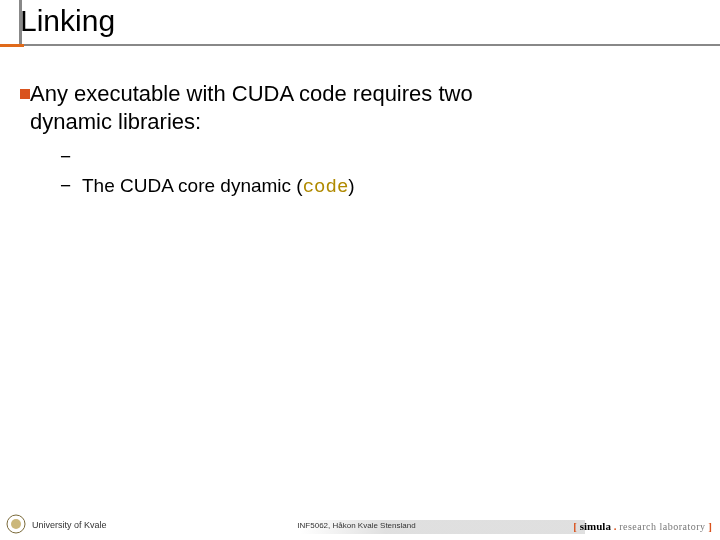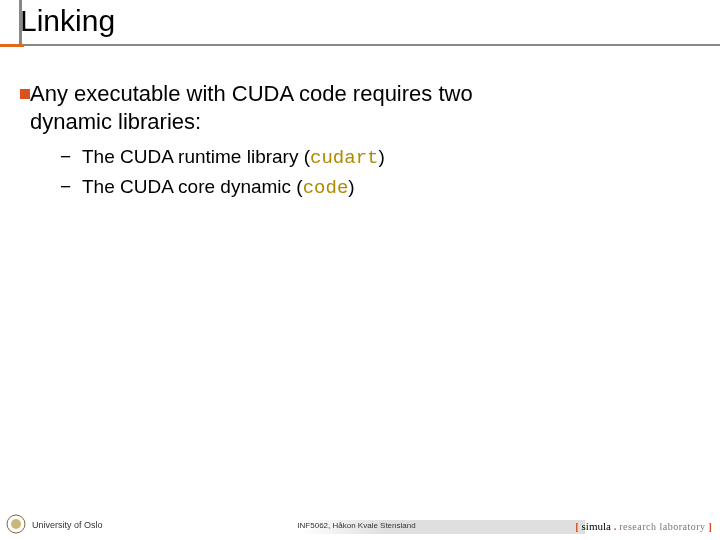--- a/index.html
+++ b/index.html
@@ -25,21 +25,21 @@
   .sub-text { font-size: 19px; color: #000; line-height: 1.3; }
   .code { font-family: "Courier New", monospace; color: #b08a00; }
 
   
   .footer { position: absolute; left: 0; bottom: 0; width: 720px; height: 30px; }
   .footer-left { position: absolute; left: 32px; bottom: 10px; font-size: 9px; color: #333; }
   .footer-center { position: absolute; left: 0; right: 7px; bottom: 10px; text-align: center; font-size: 8px; color: #333; }
   .footer-logo { position: absolute; left: 6px; bottom: 6px; width: 20px; height: 20px; }
   .footer-right { position: absolute; right: 8px; bottom: 8px; font-size: 11px; font-family: Georgia, 'Times New Roman', serif; }
   .fr-br1 { color: #d9531e; font-weight: bold; }
-  .fr-sim { color: #000; font-weight: normal; }
+  .fr-sim { color: #000; font-weight: bold; }
   .fr-dot { color: #d9531e; font-weight: bold; }
   .fr-rest { color: #777; letter-spacing: 0.5px; font-size: 10px; }
   .fr-br2 { color: #d9531e; font-weight: bold; }
   .footer-bar { position: absolute; left: 300px; right: 135px; bottom: 6px; height: 14px; background: linear-gradient(to right, rgba(210,210,210,0) 0%, rgba(210,210,210,0.7) 30%, rgba(210,210,210,0.7) 100%); }
 
   
   .seal-outer { fill: none; stroke: #7a6a3a; stroke-width: 1; }
   .seal-inner { fill: #cbb77a; }
 </style>
 </head>
@@ -56,39 +56,36 @@
 
   <div class="body">
     <div class="bullet-row">
       <div class="bullet-sq"></div>
       <div class="bullet-text">Any executable with CUDA code requires two dynamic libraries:</div>
     </div>
 
     <div class="sub">
       <div class="sub-row">
         <div class="sub-dash">−</div>
-        <div class="sub-text">
-          <span>The CUDA runtime library (</span><span class="code">cudart</span><span>)</span>
-        </div>
       </div>
       <div class="sub-row">
         <div class="sub-dash">−</div>
         <div class="sub-text">
           <span>The CUDA core dynamic (</span><span class="code">code</span><span>)</span>
         </div>
       </div>
     </div>
   </div>
 
   <div class="footer">
     <svg class="footer-logo" viewBox="0 0 20 20">
       <circle class="seal-outer" cx="10" cy="10" r="9"></circle>
       <circle class="seal-inner" cx="10" cy="10" r="5"></circle>
     </svg>
-    <div class="footer-left">University of Oslo</div>
+    <div class="footer-left">University of Kvale</div>
     <div class="footer-bar"></div>
     <div class="footer-center">INF5062, Håkon Kvale Stensland</div>
     <div class="footer-right">
       <span class="fr-br1">[ </span><span class="fr-sim">simula</span><span class="fr-dot"> . </span><span class="fr-rest">research laboratory</span><span class="fr-br2"> ]</span>
     </div>
   </div>
 
 </div>
 
 </body></html>

